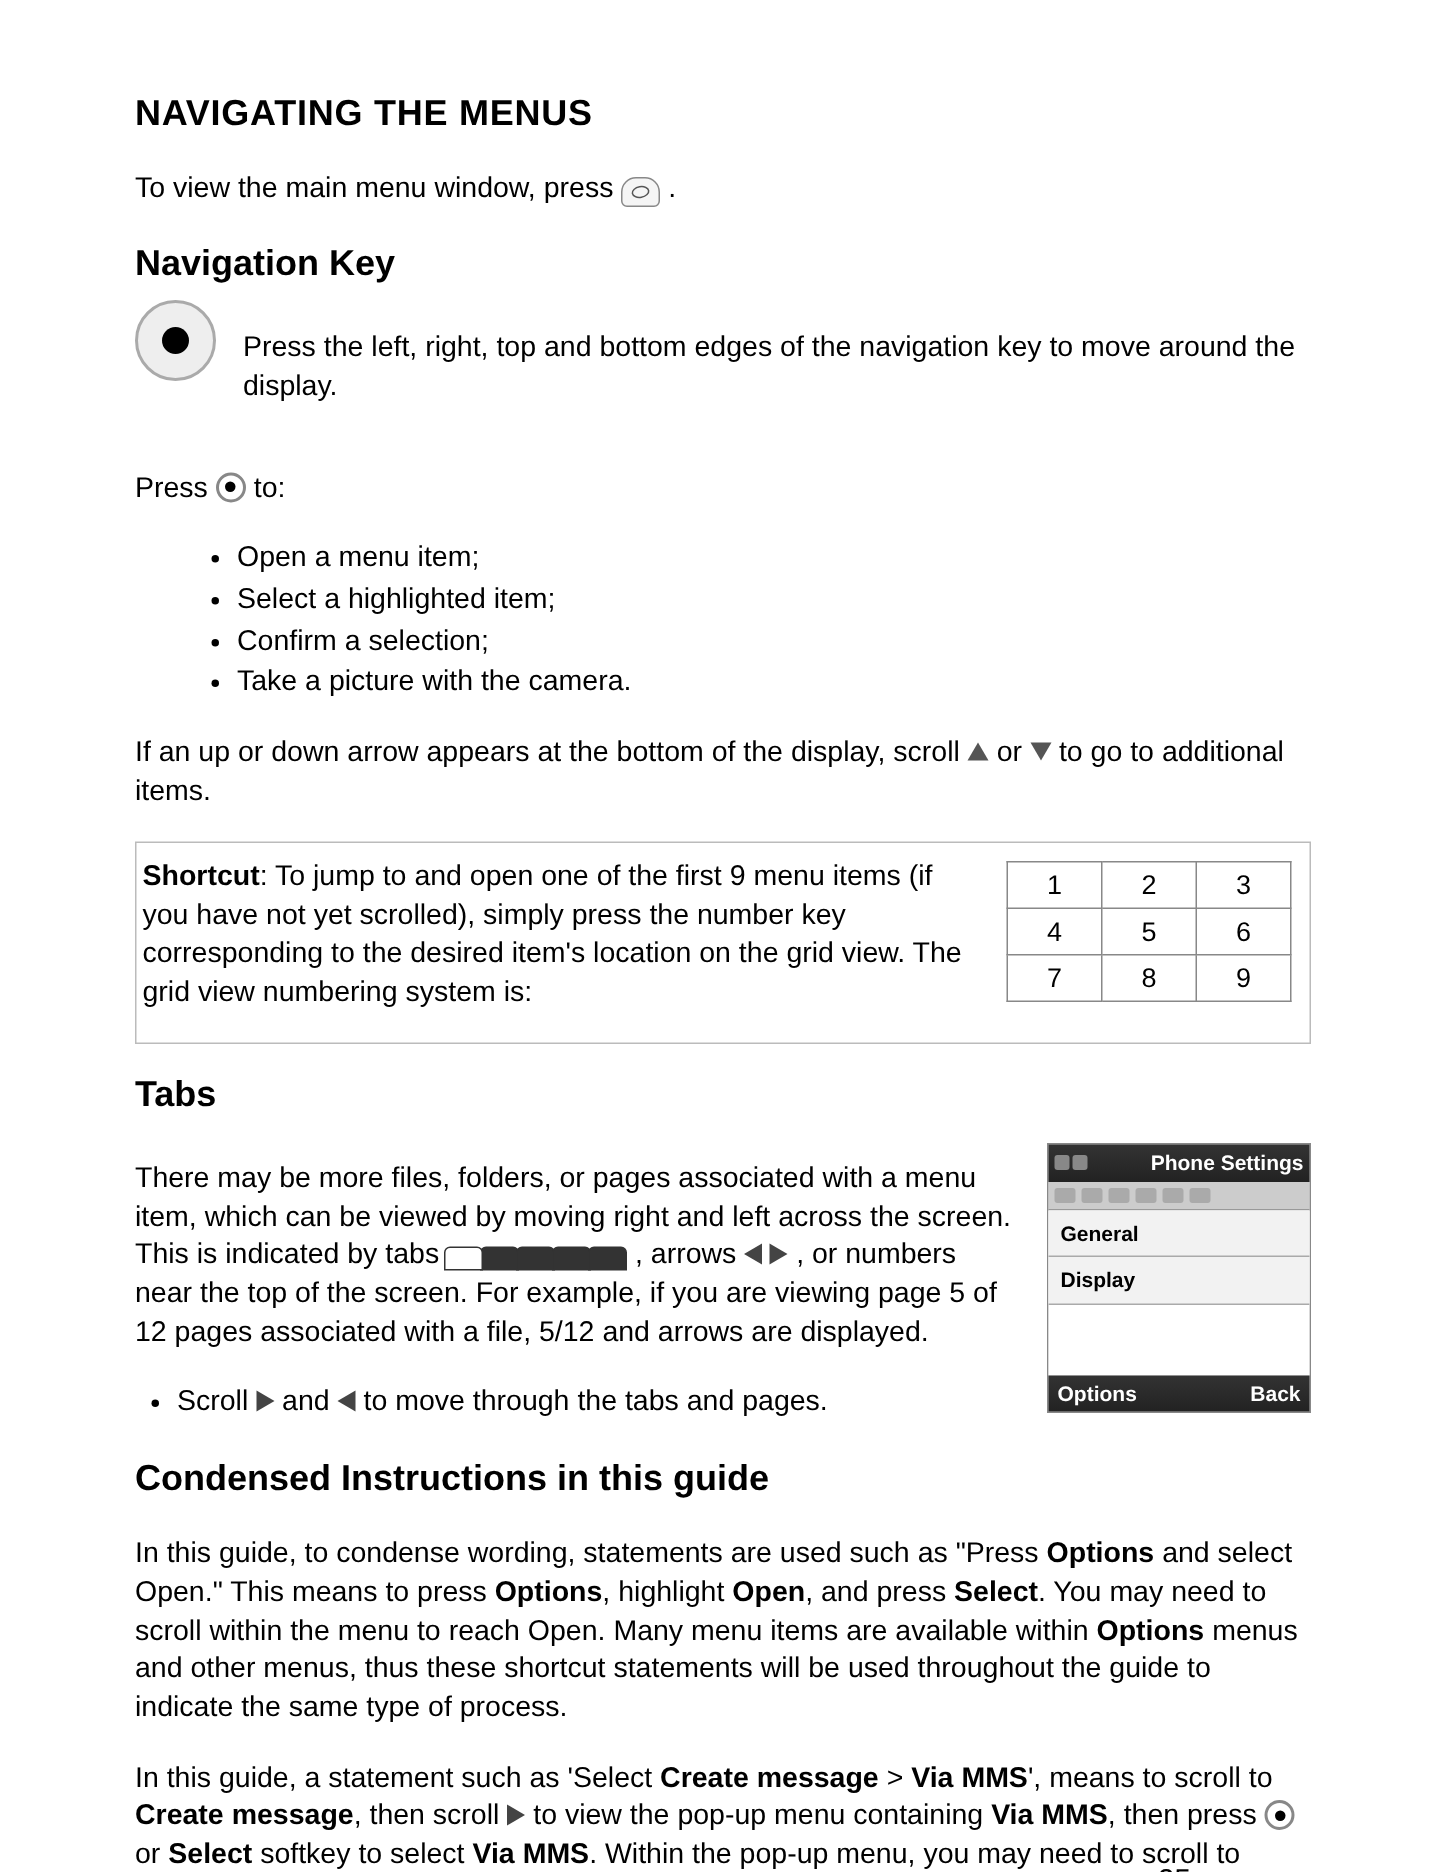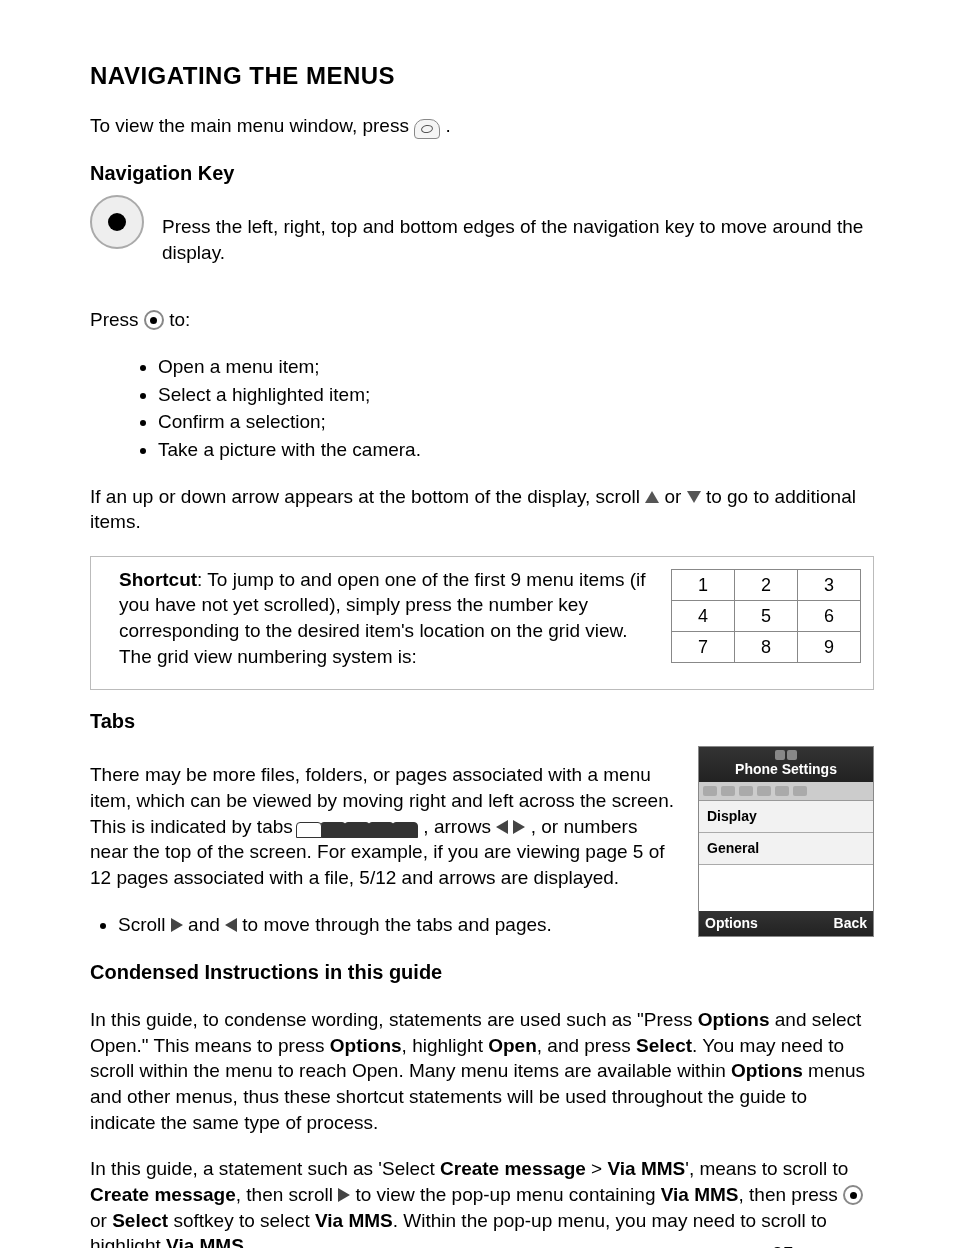--- a/index.html
+++ b/index.html
@@ -12,21 +12,21 @@
     width: 954px;
     box-sizing: border-box;
   }
   h1 {
     font-size: 24px;
     font-weight: bold;
     margin: 0 0 15px 0;
     letter-spacing: 0.5px;
   }
   h2 {
-    font-size: 20px;
+    font-size: 24px;
     font-weight: bold;
     margin: 18px 0 6px 0;
   }
   p { margin: 21px 0; }
   ul { margin: 2px 0 4px 0; padding-left: 68px; }
   li { margin: 2px 0; }
 
   .icon-inline {
     display: inline-block;
     vertical-align: middle;
@@ -81,21 +81,21 @@
     display: inline-block; width: 0; height: 0; vertical-align: middle;
     position: relative; top: -1px;
   }
   .tri-up { border-left: 7px solid transparent; border-right: 7px solid transparent; border-bottom: 12px solid #555; }
   .tri-down { border-left: 7px solid transparent; border-right: 7px solid transparent; border-top: 12px solid #555; }
   .tri-left { border-top: 7px solid transparent; border-bottom: 7px solid transparent; border-right: 12px solid #444; }
   .tri-right { border-top: 7px solid transparent; border-bottom: 7px solid transparent; border-left: 12px solid #444; }
 
   .shortcut-box {
     border: 1px solid #bbb;
-    padding: 10px 12px 20px 28px;
+    padding: 10px 12px 20px 4px;
     margin-top: 10px;
     display: flex;
     gap: 14px;
     align-items: flex-start;
   }
   .shortcut-text { flex: 1; }
   .shortcut-text .lab { font-weight: bold; }
   .grid-table {
     border-collapse: collapse;
     flex: 0 0 auto;
@@ -111,21 +111,21 @@
   .tabs-row { display: flex; gap: 18px; align-items: center; }
   .tabs-text { flex: 1; }
 
   .phone {
     width: 174px; border: 1px solid #888; background: #ddd;
     font-size: 14px;
   }
   .phone-header {
     background: linear-gradient(#333,#222); color: #fff;
     display: flex; align-items: center; justify-content: space-between;
-    padding: 3px 4px; font-weight: bold; font-size: 14px; flex-direction: column;
+    padding: 3px 4px; font-weight: bold; font-size: 14px;
   }
   .phone-mini-icons { display:flex; gap:2px; }
   .phone-mini-icons span { width:10px; height:10px; background:#888; border-radius:2px; display:inline-block;}
   .phone-subheader {
     background: #ccc; height: 18px; border-bottom: 1px solid #999;
     display:flex; align-items:center; gap:4px; padding-left:4px;
   }
   .phone-subheader span { width:14px; height:10px; background:#aaa; border-radius:2px; display:inline-block;}
   .phone-body { background: #fff; min-height: 110px; }
   .phone-item {
@@ -260,22 +260,22 @@
     </div>
     <div class="phone-subheader">
       <span></span>
           <span></span>
           <span></span>
           <span></span>
           <span></span>
           <span></span>
     </div>
     <div class="phone-body">
+      <div class="phone-item">General</div>
       <div class="phone-item">Display</div>
-      <div class="phone-item">General</div>
     </div>
     <div class="phone-footer">
       <span>Options</span>
       <span>Back</span>
     </div>
   </div>
 </div>
 
 <h2>Condensed Instructions in this guide</h2>
 

